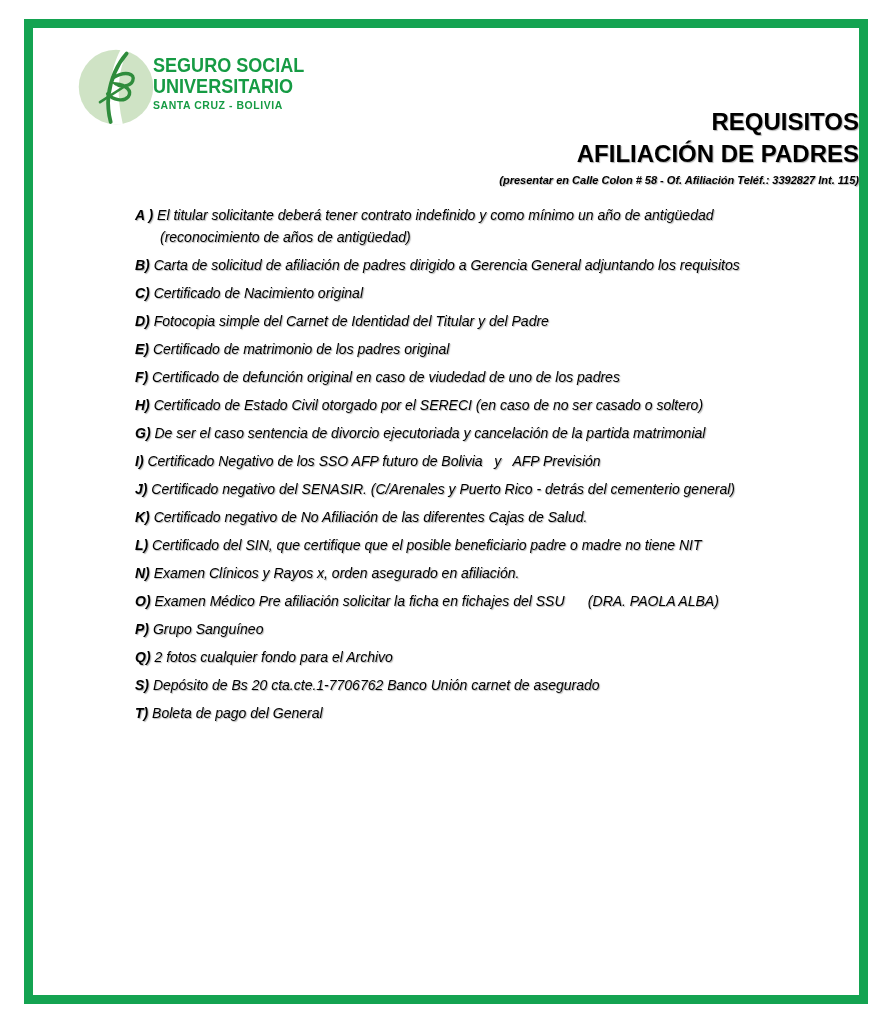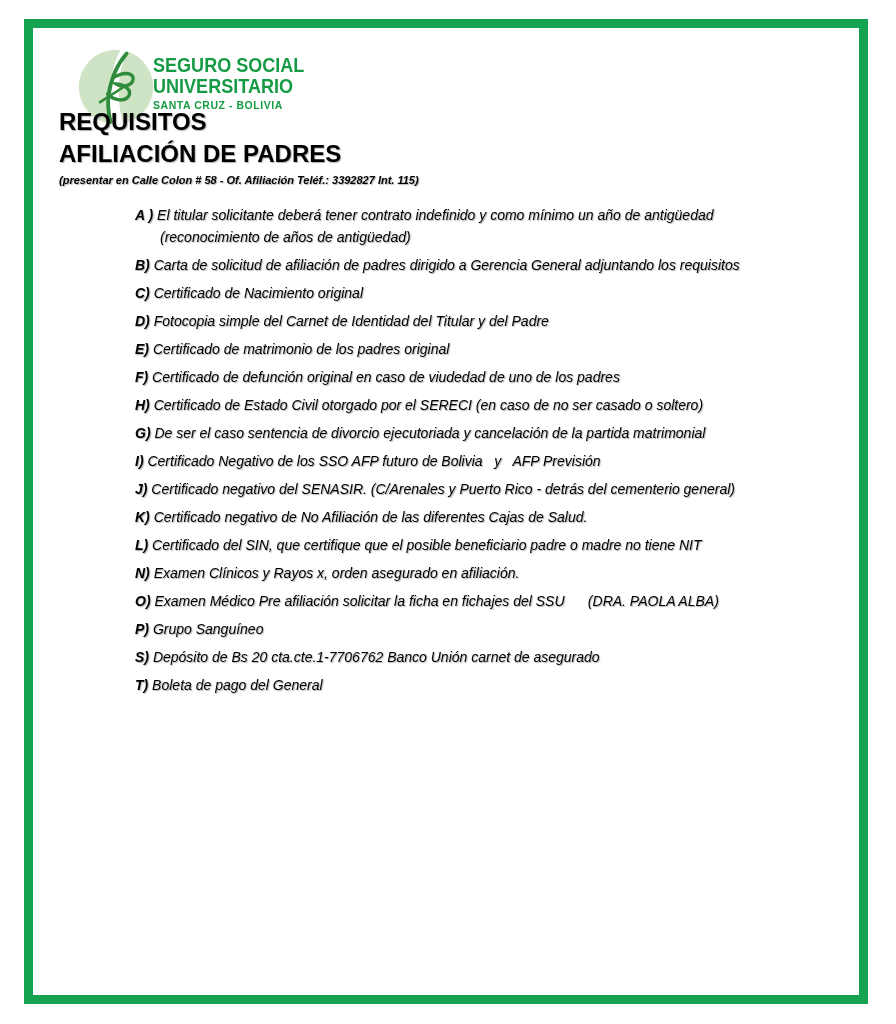--- a/index.html
+++ b/index.html
@@ -17,21 +17,21 @@
   .logo-line{
     display:block;font-weight:bold;font-size:20.5px;line-height:21px;
     transform:scaleX(.88);transform-origin:left center;white-space:nowrap;
   }
   .logo-sub{
     display:block;font-weight:bold;font-size:11px;line-height:12px;margin-top:3px;
     letter-spacing:.6px;transform:scaleX(.95);transform-origin:left center;white-space:nowrap;
   }
   .title-block{
     position:absolute;left:33px;top:106px;width:826px;box-sizing:border-box;
-    padding-left:26px;text-align:left;
+    padding-left:26px;text-align:right;
   }
   .title{
     font-size:24px;font-weight:bold;line-height:32px;
     text-shadow:1px 1.2px 1px rgba(115,115,115,.55);
   }
   .subtitle{
     font-size:11px;font-weight:bold;font-style:italic;margin-top:4px;
     text-shadow:1px 1px 1px rgba(115,115,115,.5);
   }
   .list{position:absolute;left:135px;top:204px;width:648px;}
@@ -78,15 +78,16 @@
     <div class="item"><span class="label">F)</span> <span class="text">Certificado de defunción original en caso de viudedad de uno de los padres</span></div>
     <div class="item"><span class="label">H)</span> <span class="text">Certificado de Estado Civil otorgado por el SERECI (en caso de no ser casado o soltero)</span></div>
     <div class="item"><span class="label">G)</span> <span class="text">De ser el caso sentencia de divorcio ejecutoriada y cancelación de la partida matrimonial</span></div>
     <div class="item"><span class="label">I)</span> <span class="text">Certificado Negativo de los SSO AFP futuro de Bolivia   y   AFP Previsión</span></div>
     <div class="item"><span class="label">J)</span> <span class="text">Certificado negativo del SENASIR. (C/Arenales y Puerto Rico - detrás del cementerio general)</span></div>
     <div class="item"><span class="label">K)</span> <span class="text">Certificado negativo de No Afiliación de las diferentes Cajas de Salud.</span></div>
     <div class="item"><span class="label">L)</span> <span class="text">Certificado del SIN, que certifique que el posible beneficiario padre o madre no tiene NIT</span></div>
     <div class="item"><span class="label">N)</span> <span class="text">Examen Clínicos y Rayos x, orden asegurado en afiliación.</span></div>
     <div class="item"><span class="label">O)</span> <span class="text">Examen Médico Pre afiliación solicitar la ficha en fichajes del SSU      (DRA. PAOLA ALBA)</span></div>
     <div class="item"><span class="label">P)</span> <span class="text">Grupo Sanguíneo</span></div>
+    <div class="item"><span class="label">Q)</span> <span class="text">2 fotos cualquier fondo para el Archivo</span></div>
     <div class="item"><span class="label">S)</span> <span class="text">Depósito de Bs 20 cta.cte.1-7706762 Banco Unión carnet de asegurado</span></div>
     <div class="item"><span class="label">T)</span> <span class="text">Boleta de pago del General</span></div>
   </div>
 
 </body></html>

